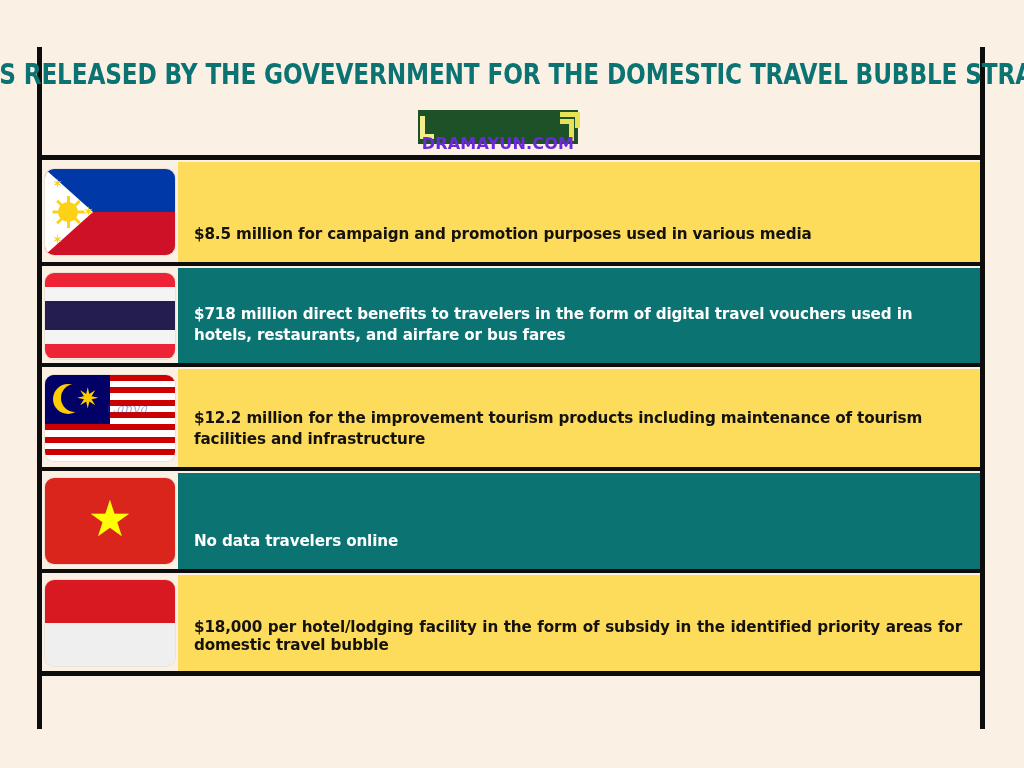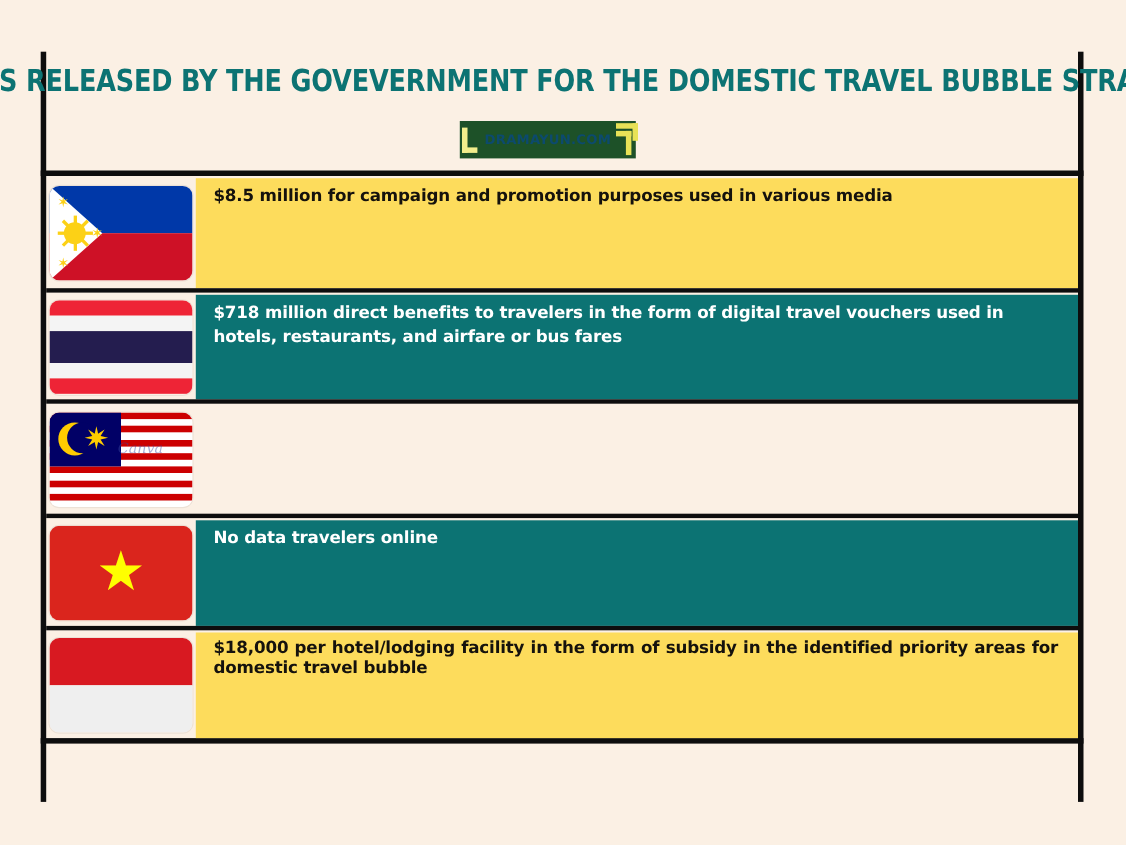--- a/index.html
+++ b/index.html
@@ -63,30 +63,30 @@
     position: absolute;
     left: 4px;
     top: 0;
     width: 160px;
     height: 34px;
     background: #1D5128;
   }
   #logo-text {
     position: absolute;
     left: 0;
-    top: 0;
+    top: 16px;
     width: 168px;
     height: 34px;
     display: flex;
     align-items: center;
     justify-content: center;
-    color: #0c4a6e;
+    color: #6d28d9;
     font-family: "DejaVu Sans", sans-serif;
     font-weight: bold;
-    font-size: 12px;
+    font-size: 16px;
     letter-spacing: 0.2px;
     z-index: 4;
   }
   .logo-bracket {
     position: absolute;
     z-index: 3;
   }
   #logo-bracket-left {
     left: 6px;
     top: 6px;
@@ -143,22 +143,22 @@
     width: 130px;
     height: 86px;
     border-radius: 9px;
     overflow: hidden;
     position: relative;
     box-shadow: 0 0 0 1px rgba(0,0,0,0.06);
   }
   .text-cell {
     flex: 1;
     display: flex;
-    align-items: flex-start;
-    padding: 6px 18px 6px 16px;
+    align-items: flex-end;
+    padding: 6px 18px 16px 16px;
     box-sizing: border-box;
   }
   .row-text {
     font-family: "DejaVu Sans", sans-serif;
     font-weight: bold;
     font-size: 15.2px;
     line-height: 1.42;
     letter-spacing: -0.15px;
     margin: 0;
   }
@@ -275,20 +275,23 @@
         <div class="my-stripe" style="top:49.2px;height:6.15px;"></div>
         <div class="my-stripe" style="top:61.5px;height:6.15px;"></div>
         <div class="my-stripe" style="top:73.8px;height:6.15px;"></div>
         <div class="my-canton"></div>
         <div class="my-crescent-outer"></div>
         <div class="my-crescent-inner"></div>
         <div class="my-star">✷</div>
         <div class="my-watermark">Canva</div>
       </div>
     </div>
+    <div class="text-cell bg-yellow">
+      <p class="row-text txt-dark">$12.2 million for the improvement tourism products including maintenance of tourism facilities and infrastructure</p>
+    </div>
   </div>
   <div class="row-sep" style="top:467px;"></div>
 
   <div class="row" style="top:473px; height:96px;">
     <div class="flag-cell">
       <div class="flag">
         <div class="vn-bg"></div>
         <div class="vn-star">★</div>
       </div>
     </div>

